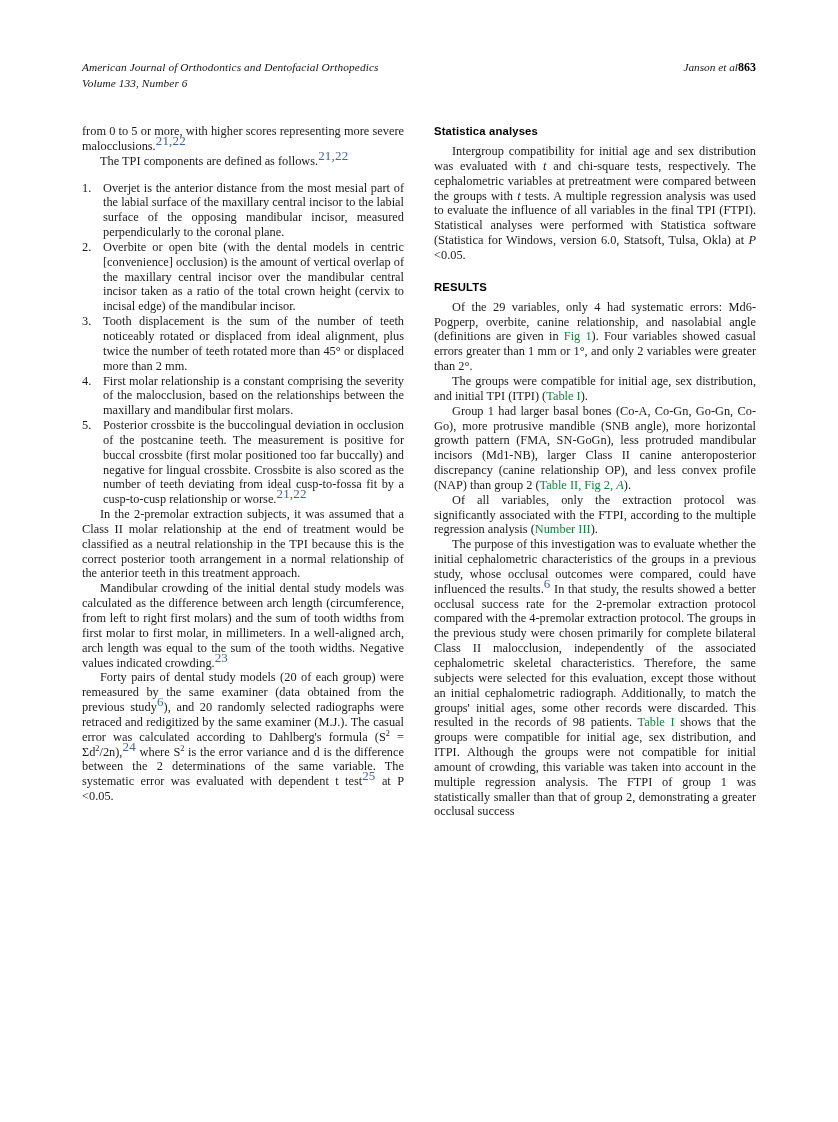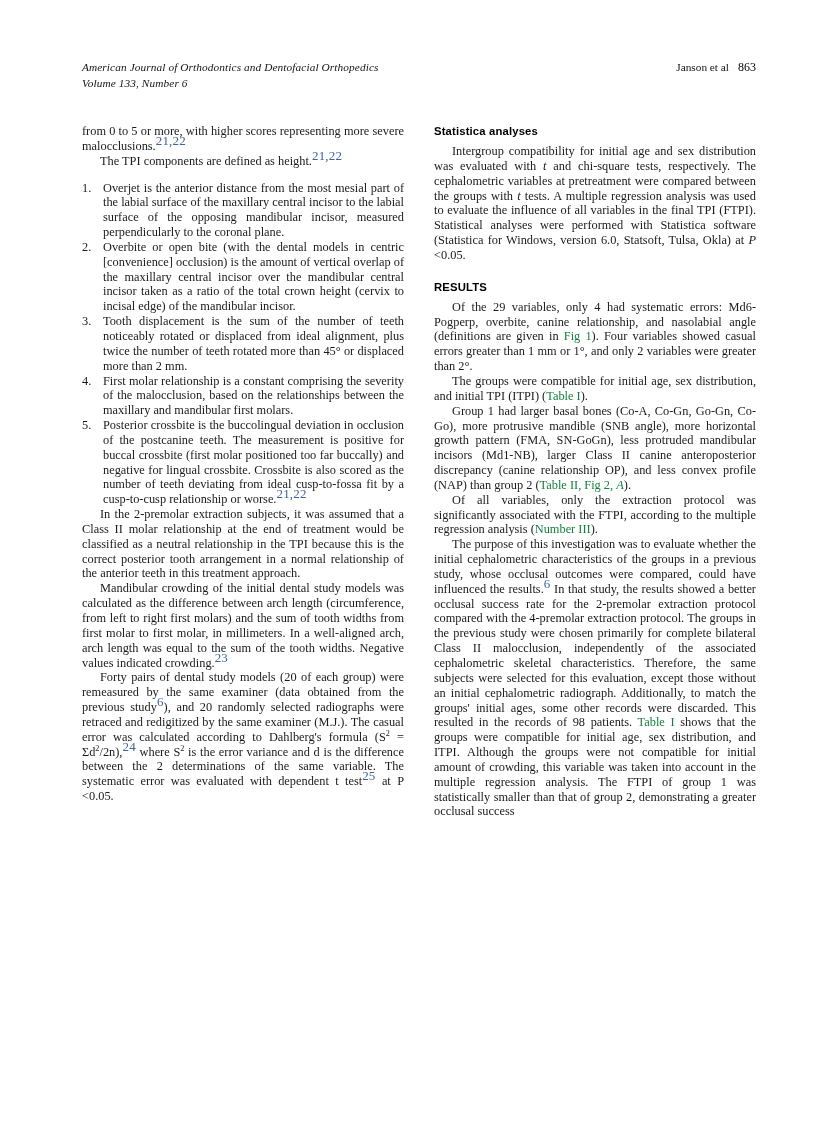--- a/index.html
+++ b/index.html
@@ -37,27 +37,27 @@
   .rh-left .vol-num {
     font-style: italic;
   }
   .rh-right {
     font-size: 11.3px;
     line-height: 15.5px;
     white-space: nowrap;
     padding-top: 0px;
   }
   .rh-right .authors {
+    font-style: italic;
     color: #141414;
   }
   .rh-right .pageno {
-    font-weight: normal;
+    font-weight: bold;
     font-style: normal;
     color: #000;
-    margin-left: 9px;
     font-size: 12px;
     text-align: center;
   }
 
   
   .col {
     position: absolute;
     top: 124px;
     width: 322px;
     font-size: 12.35px;
@@ -138,21 +138,21 @@
     </div>
     <div class="rh-right">
       <span class="authors">Janson et al</span><span class="pageno">863</span>
     </div>
   </div>
 
   <div class="col col-left">
 
     <p class="body noindent"><span>from 0 to 5 or more, with higher scores representing more severe malocclusions.</span><span class="ref">21,22</span></p>
 
-    <p class="body"><span>The TPI components are defined as height.</span><span class="ref">21,22</span></p>
+    <p class="body"><span>The TPI components are defined as follows.</span><span class="ref">21,22</span></p>
 
     <ol class="tpi-list">
       <li>
         <span class="num">1.</span>
         <span>Overjet is the anterior distance from the most mesial part of the labial surface of the maxillary central incisor to the labial surface of the opposing mandibular incisor, measured perpendicularly to the coronal plane.</span>
       </li>
       <li>
         <span class="num">2.</span>
         <span>Overbite or open bite (with the dental models in centric [convenience] occlusion) is the amount of vertical overlap of the maxillary central incisor over the mandibular central incisor taken as a ratio of the total crown height (cervix to incisal edge) of the mandibular incisor.</span>
       </li>

